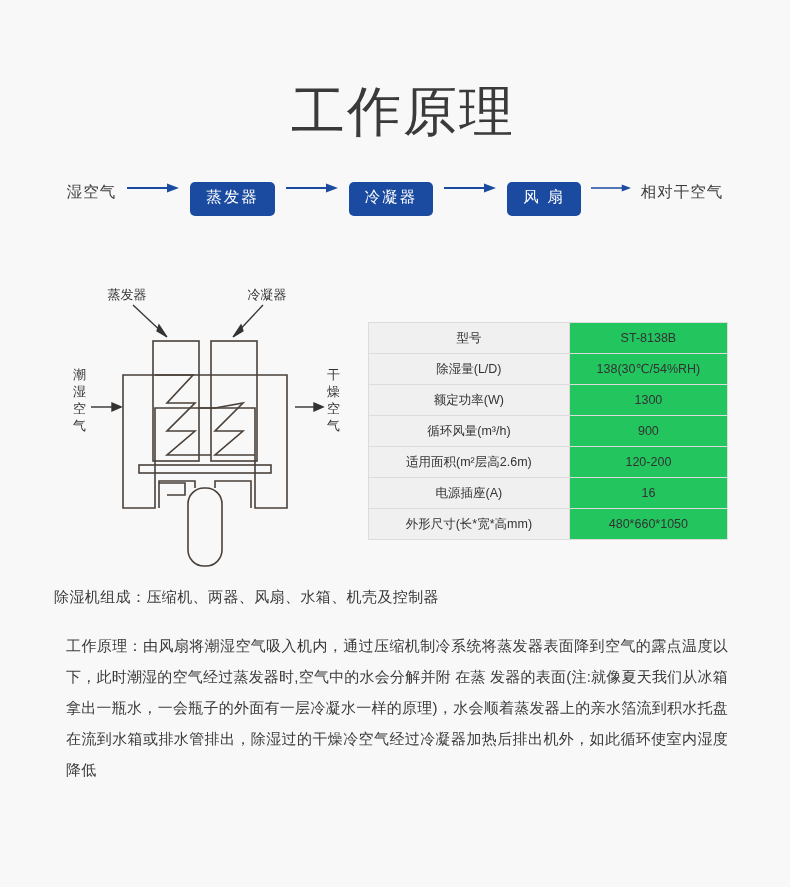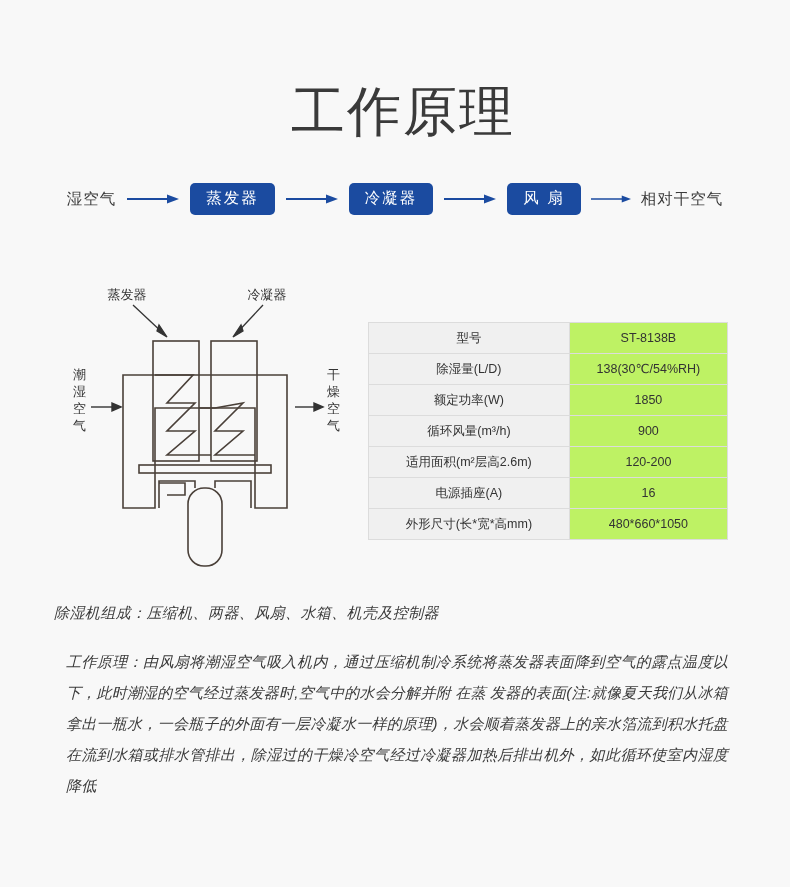--- a/index.html
+++ b/index.html
@@ -32,21 +32,20 @@
   }
 
   
   .flow-row {
     position: absolute;
     top: 182px;
     left: 0;
     width: 790px;
     height: 34px;
     display: flex;
-    align-items: center;
     justify-content: center;
   }
   .flow-text {
     font-size: 15.5px;
     color: #3a3a3a;
     letter-spacing: 1px;
     white-space: nowrap;
   }
   .flow-badge {
     background: #1b4ba0;
@@ -95,31 +94,30 @@
     height: 30px;
     padding: 0 4px;
     line-height: 16px;
   }
   .spec-table td.k {
     width: 205px;
     background: #f0f0f0;
   }
   .spec-table td.v {
     width: 153px;
-    background: #bef264;
+    background: #22c55e;
     margin-top: 9px;
   }
 
   
   .body-copy {
     position: absolute;
     left: 54px;
-    top: 600px;
+    top: 584px;
     width: 686px;
-    font-style: italic;
   }
   .copy-line-1 {
     font-size: 15px;
     color: #3a3a3a;
     line-height: 26px;
     margin: 0 0 20px 0;
     letter-spacing: 0.4px;
   }
   .copy-para {
     font-size: 15px;
@@ -231,21 +229,21 @@
     <tr>
       <td class="k">型号</td>
       <td class="v">ST-8138B</td>
     </tr>
     <tr>
       <td class="k">除湿量(L/D)</td>
       <td class="v">138(30℃/54%RH)</td>
     </tr>
     <tr>
       <td class="k">额定功率(W)</td>
-      <td class="v">1850</td>
+      <td class="v">1300</td>
     </tr>
     <tr>
       <td class="k">循环风量(m³/h)</td>
       <td class="v">900</td>
     </tr>
     <tr>
       <td class="k">适用面积(m²层高2.6m)</td>
       <td class="v">120-200</td>
     </tr>
     <tr>

